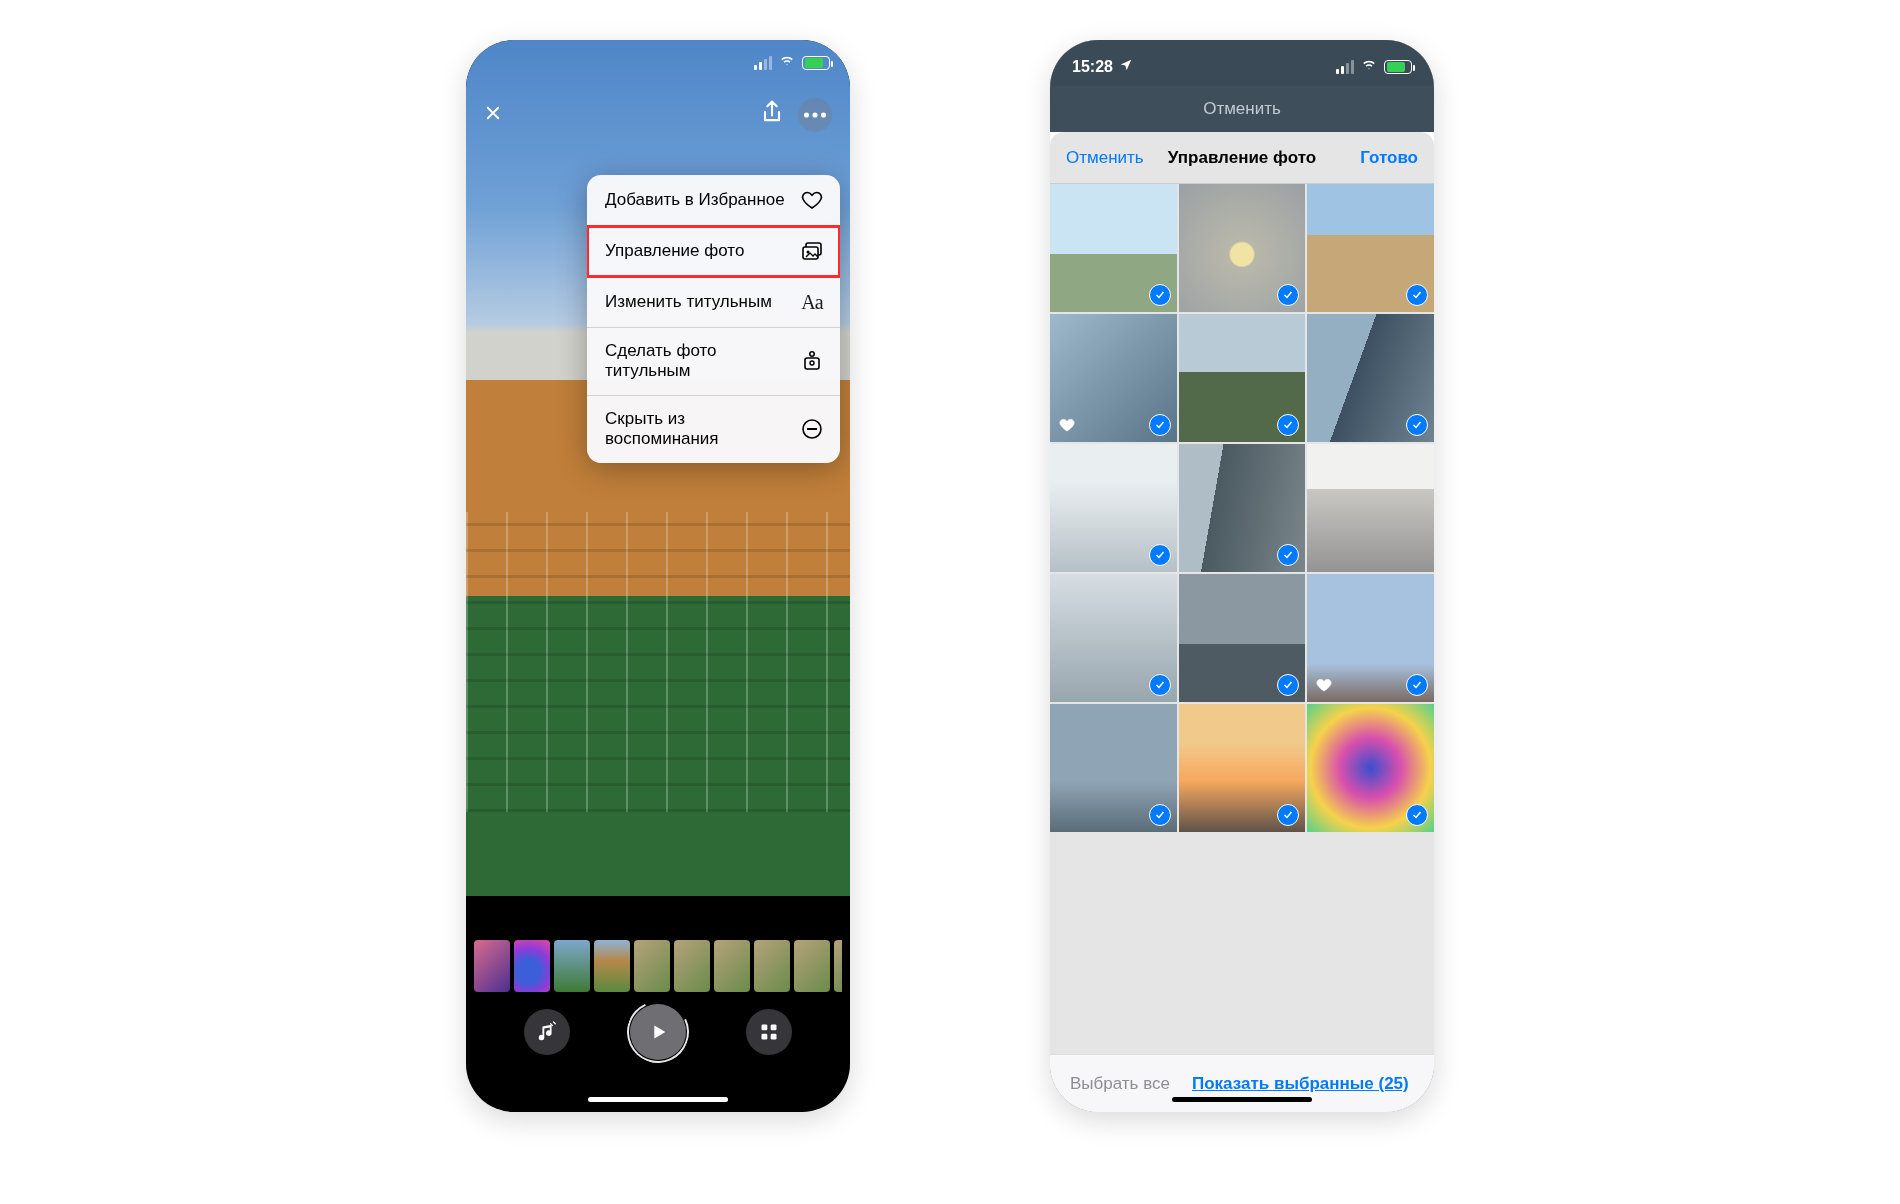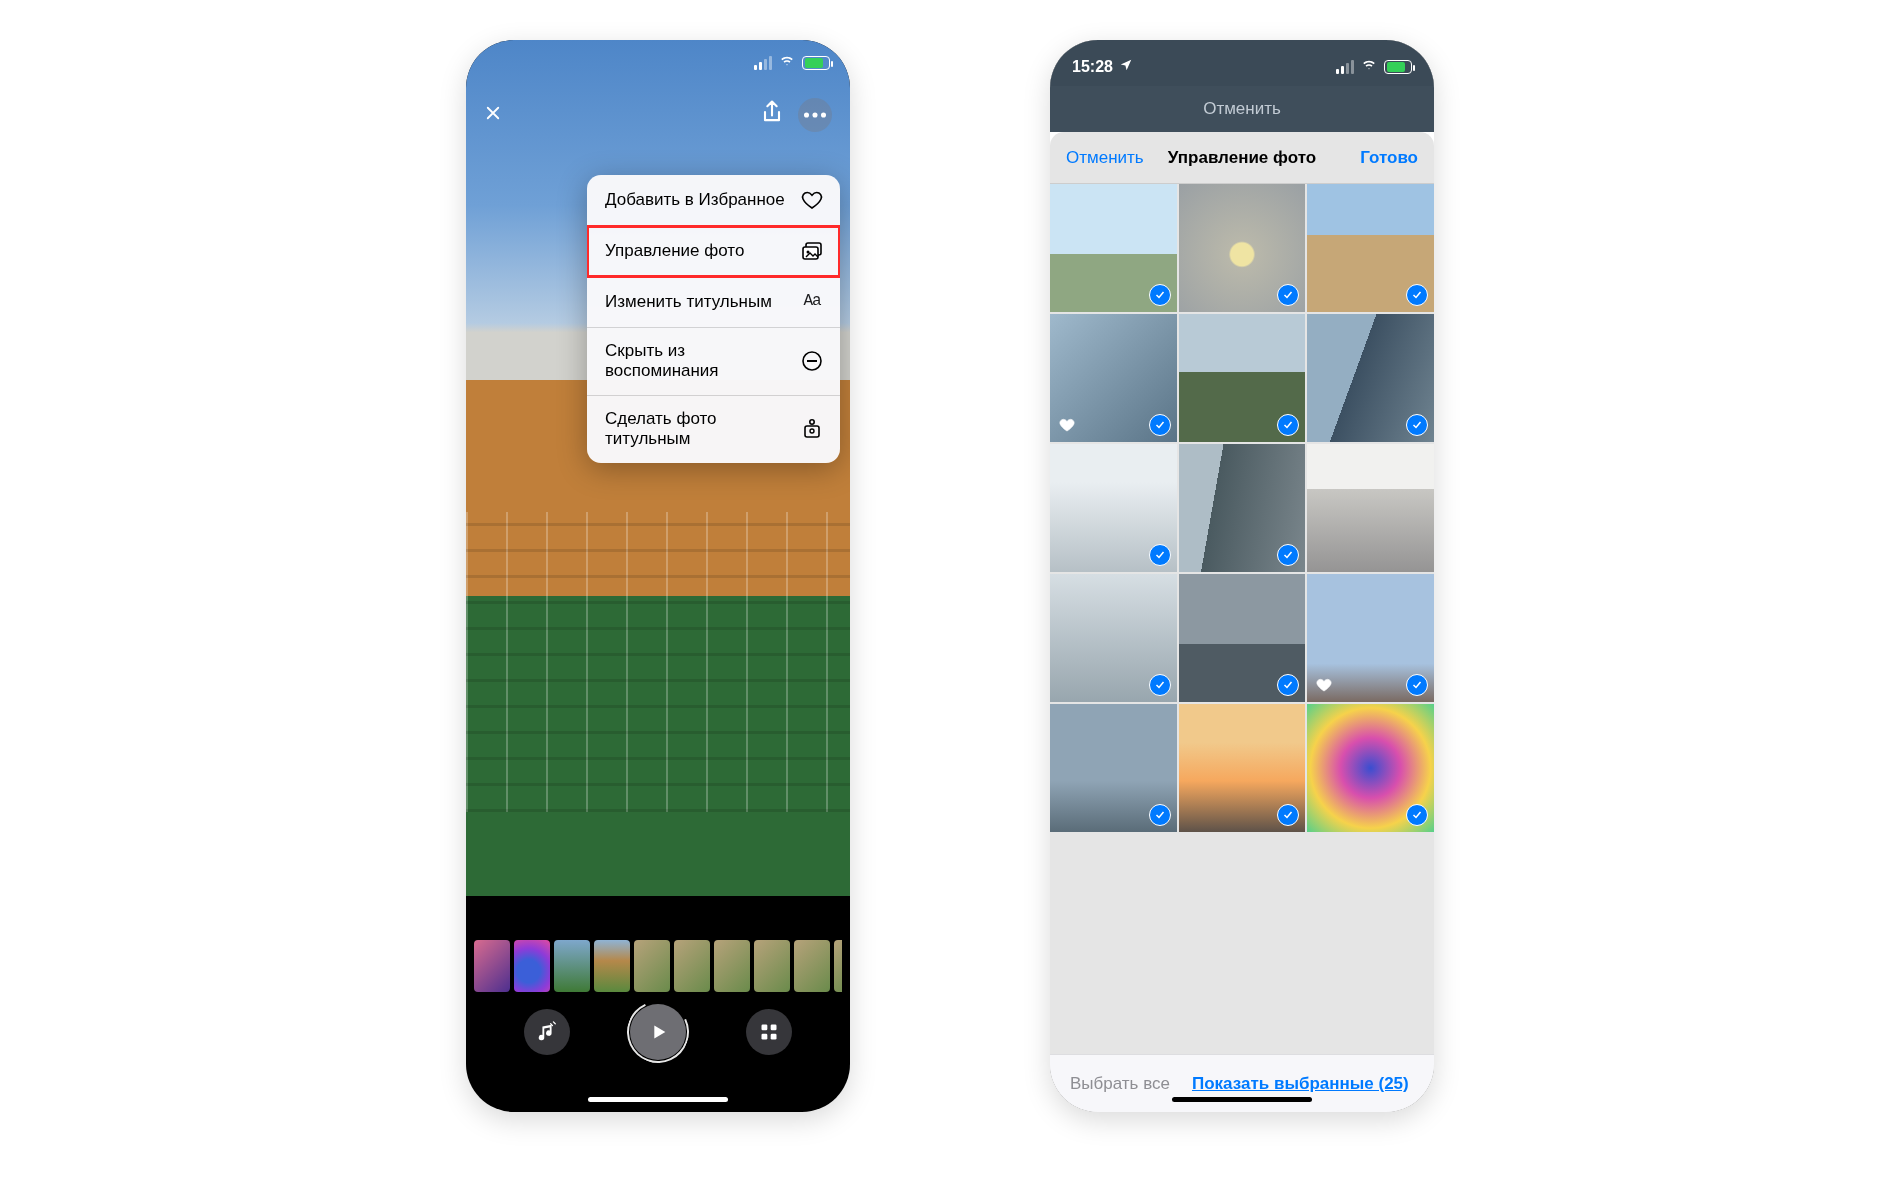--- a/index.html
+++ b/index.html
@@ -80,21 +80,21 @@
   .cm-item {
     display:flex; align-items:center; justify-content:space-between;
     padding:13px 16px 13px 18px;
     border-bottom: .5px solid rgba(0,0,0,.15);
     line-height:1.2;
     gap:8px;
   }
   .cm-item:last-child{border-bottom:none}
   .cm-item.highlight { outline:3px solid #ff2a2a; outline-offset:-2px; }
   .cm-icon { width:24px; height:24px; flex:0 0 24px; display:flex; align-items:center; justify-content:center; color:#1c1c1e;}
-  .aa { font-family: Liberation Mono, monospace; font-size:16px; letter-spacing:-1px; }
+  .aa { font-family: Liberation Serif, serif; font-size:20px; letter-spacing:-1px; }
   .thumbstrip {
     position:absolute; bottom:120px; left:8px; right:8px; height:52px;
     display:flex; gap:4px; overflow:hidden;
   }
   .thumb {
     flex: 0 0 36px; height:52px; border-radius:4px;
     background: linear-gradient(135deg,#b6a27a,#6a8b4b);
   }
   .thumb:nth-child(1){background:linear-gradient(135deg,#d86b8f,#4d2f8f)}
   .thumb:nth-child(2){background:radial-gradient(circle at 40% 60%,#3b5fd8 30%,#8e3bd8 60%,#e24b9e)}
@@ -274,35 +274,35 @@
             <circle cx="8" cy="13" r="1.5" fill="#000"></circle>
             <path d="M6 18l4-4 3 3 2-2 3 3" fill="none" stroke="#000" stroke-width="1.4"></path>
           </svg>
       </span>
     </div>
     <div class="cm-item">
       <span>Изменить титульным</span>
       <span class="cm-icon aa">Aa</span>
     </div>
     <div class="cm-item">
-      <span>Скрыть из воспоминания</span>
-      <span class="cm-icon">
-        <svg viewBox="0 0 24 24">
-            <circle cx="12" cy="12" r="9" fill="none" stroke="#000" stroke-width="1.6"></circle>
-            <path d="M7 12h10" stroke="#000" stroke-width="1.8"></path>
-          </svg>
-      </span>
-    </div>
-    <div class="cm-item">
       <span>Сделать фото титульным</span>
       <span class="cm-icon">
         <svg viewBox="0 0 24 24">
             <circle cx="12" cy="5" r="2.2" fill="none" stroke="#000" stroke-width="1.6"></circle>
             <rect x="5" y="9" width="14" height="11" rx="2" fill="none" stroke="#000" stroke-width="1.6"></rect>
             <circle cx="12" cy="14" r="2" fill="none" stroke="#000" stroke-width="1.4"></circle>
+          </svg>
+      </span>
+    </div>
+    <div class="cm-item">
+      <span>Скрыть из воспоминания</span>
+      <span class="cm-icon">
+        <svg viewBox="0 0 24 24">
+            <circle cx="12" cy="12" r="9" fill="none" stroke="#000" stroke-width="1.6"></circle>
+            <path d="M7 12h10" stroke="#000" stroke-width="1.8"></path>
           </svg>
       </span>
     </div>
   </div>
 
   <div class="thumbstrip">
     <div class="thumb"></div>
     <div class="thumb"></div>
     <div class="thumb"></div>
     <div class="thumb"></div>

